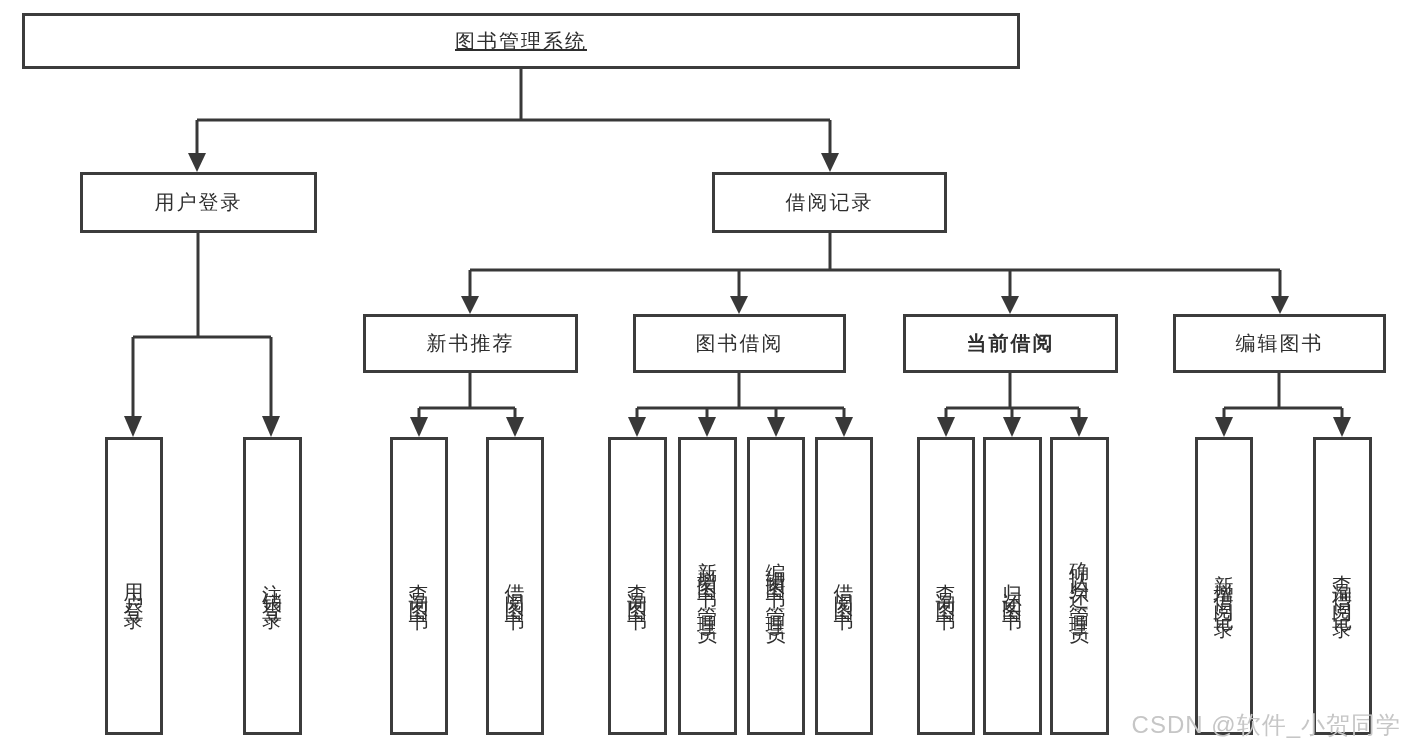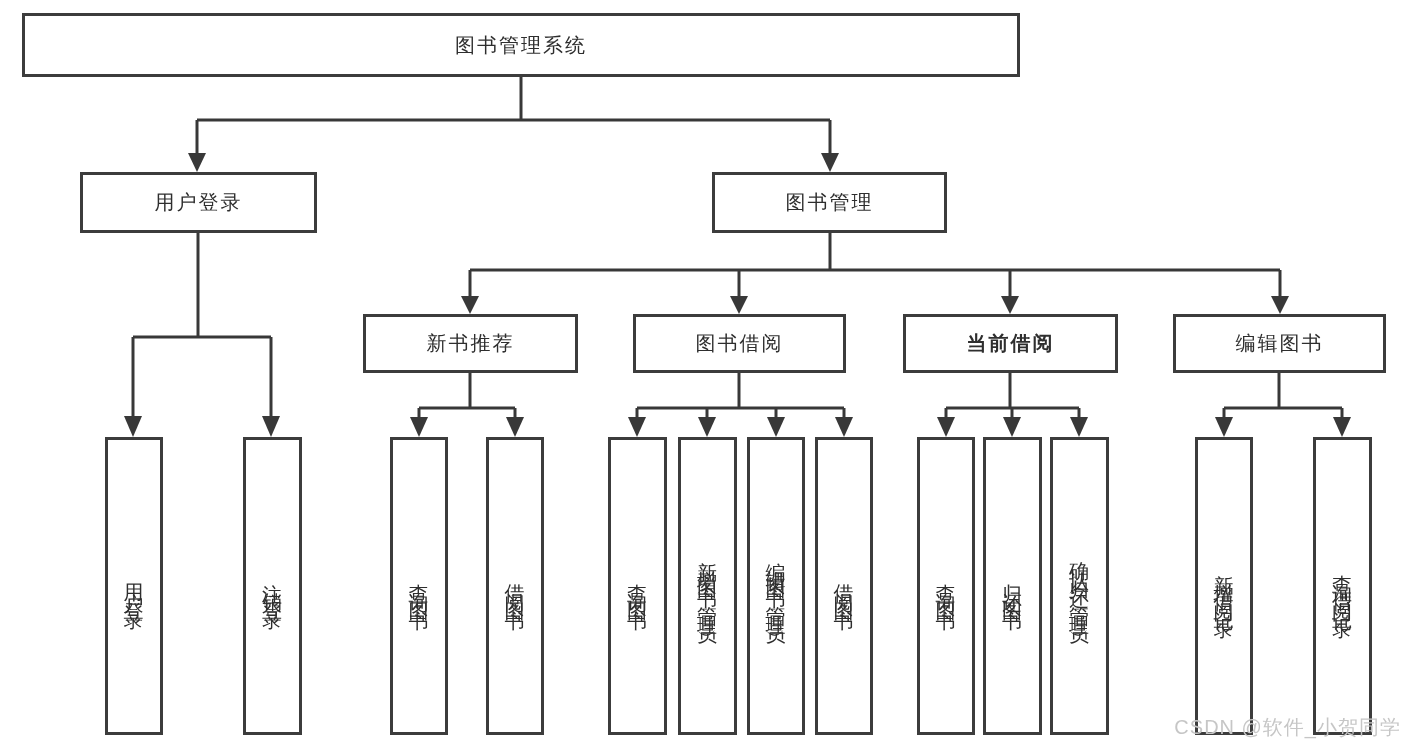--- a/index.html
+++ b/index.html
@@ -53,21 +53,21 @@
     font-size: 20px;
     line-height: 1;
     letter-spacing: 9px;
     white-space: nowrap;
     color: #2e2e2e;
   }
   .watermark {
     position: absolute;
     right: 4px;
     bottom: 6px;
-    font-size: 20px;
+    font-size: 24px;
     color: #c6c6c6;
     letter-spacing: 1px;
     white-space: nowrap;
     z-index: 5;
   }
 </style>
 </head>
 <body>
 
 <div class="canvas">
@@ -141,29 +141,29 @@
     <g>
       <path d="M1279 373 V408"></path>
       <path d="M1224 408 H1342"></path>
       <path d="M1224 408 V417"></path>
       <polygon points="1215,417 1233,417 1224,437"></polygon>
       <path d="M1342 408 V417"></path>
       <polygon points="1333,417 1351,417 1342,437"></polygon>
     </g>
   </svg>
 
-  <div class="box" style="left:22px; top:13px; width:998px; height:64px;">
+  <div class="box" style="left:22px; top:13px; width:998px; height:56px;text-decoration:underline;">
     <span class="hlabel">图书管理系统</span>
   </div>
 
   <div class="box" style="left:80px; top:172px; width:237px; height:61px;">
     <span class="hlabel">用户登录</span>
   </div>
   <div class="box" style="left:712px; top:172px; width:235px; height:61px;">
-    <span class="hlabel">图书管理</span>
+    <span class="hlabel">借阅记录</span>
   </div>
 
   <div class="box" style="left:633px; top:314px; width:213px; height:59px;">
     <span class="hlabel">图书借阅</span>
   </div>
   <div class="box" style="left:363px; top:314px; width:215px; height:59px;">
     <span class="hlabel">新书推荐</span>
   </div>
   <div class="box" style="left:903px; top:314px; width:215px; height:59px;font-weight:bold;">
     <span class="hlabel">当前借阅</span>

